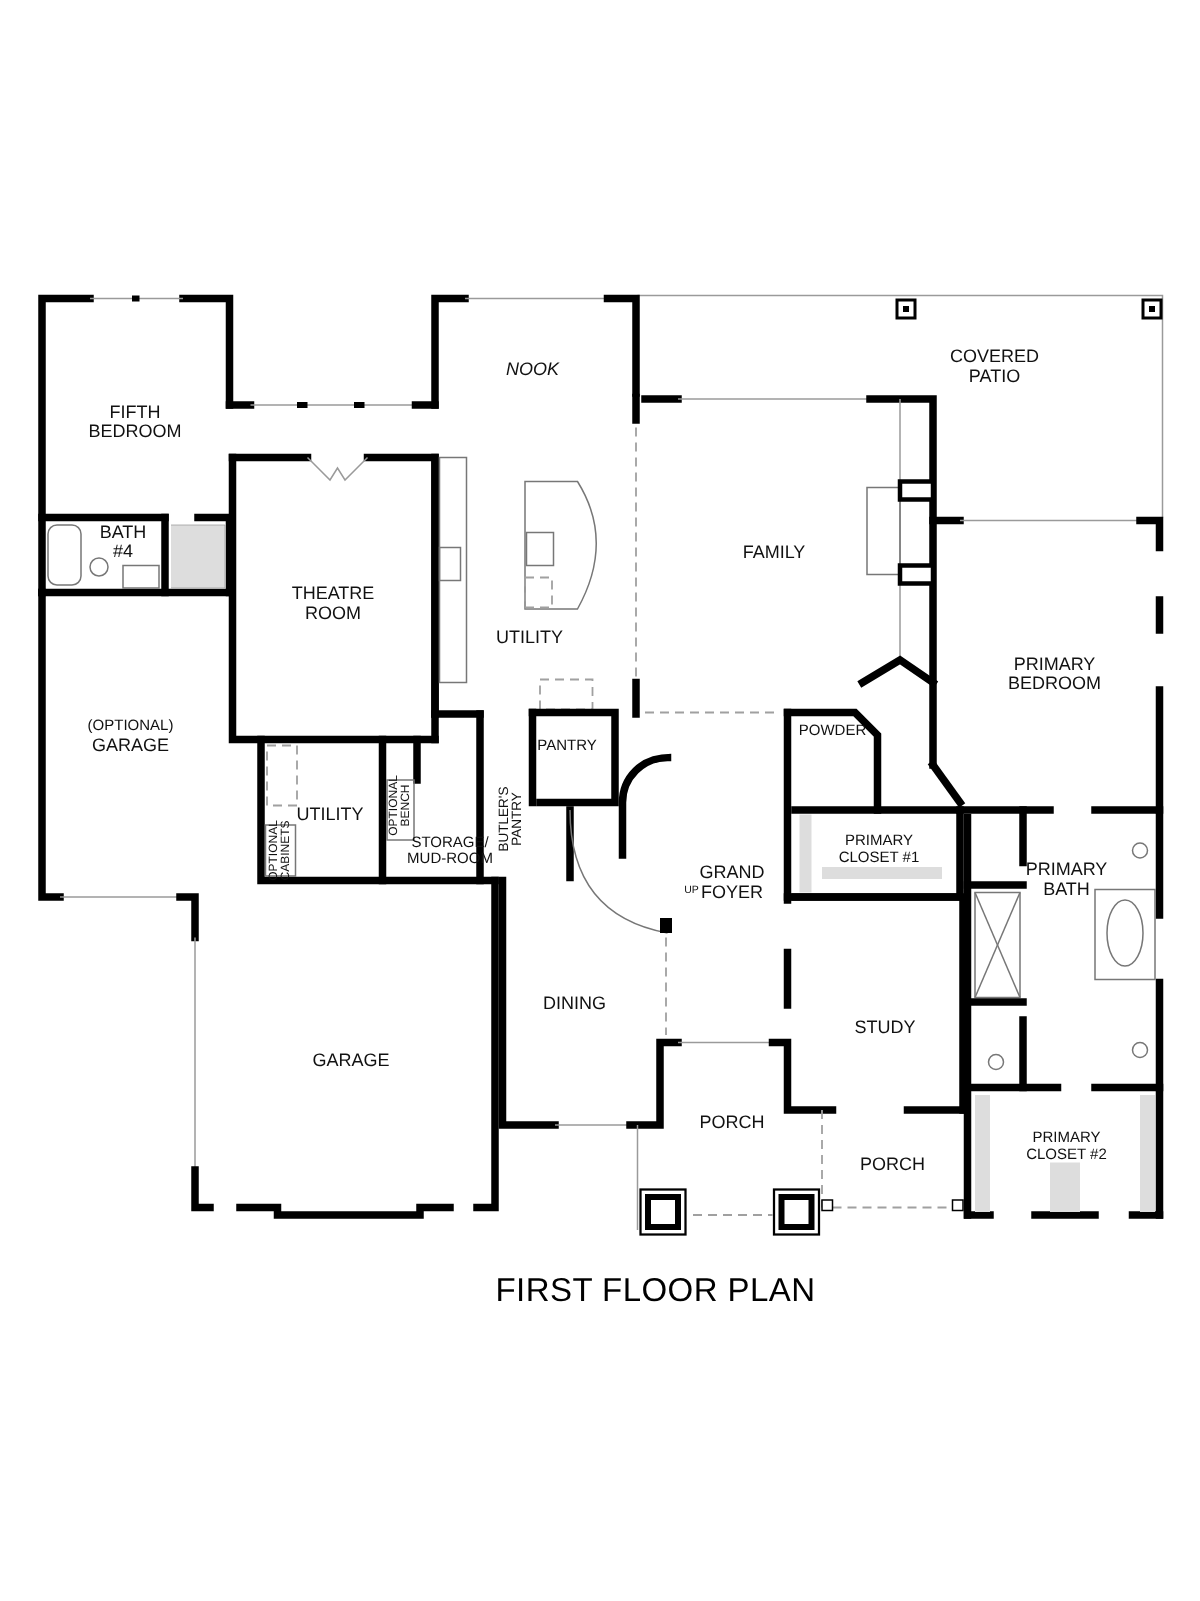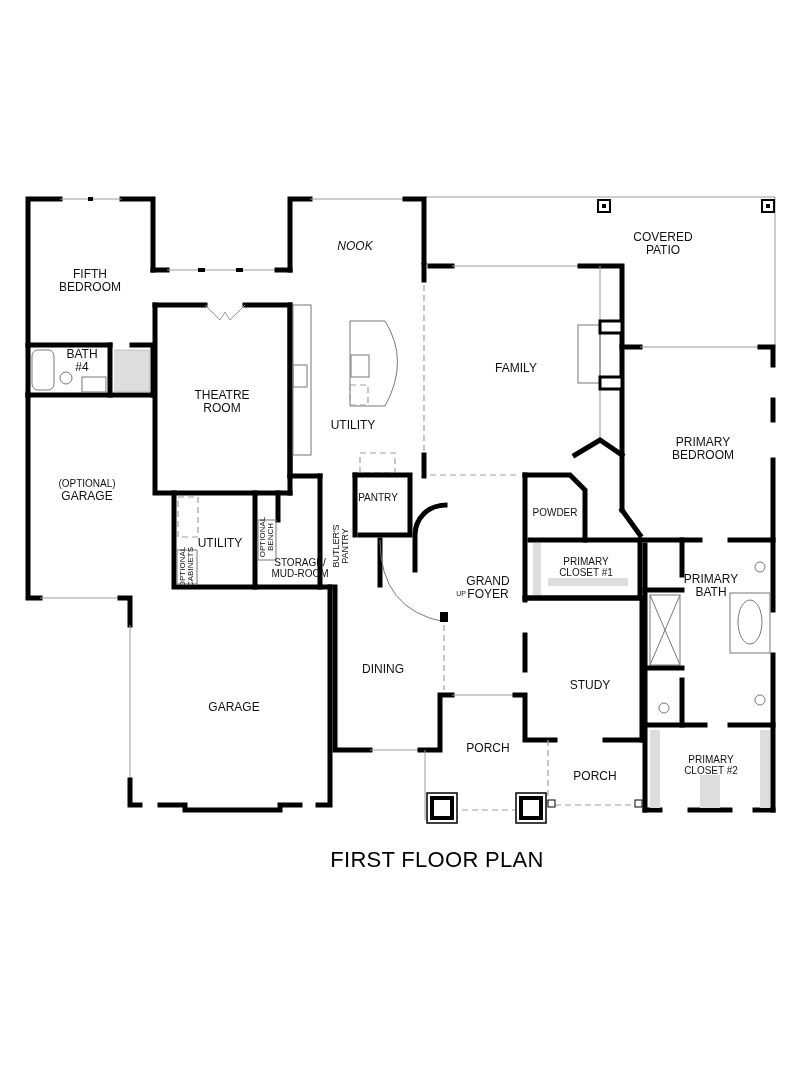--- a/index.html
+++ b/index.html
@@ -234,21 +234,21 @@
 </div>
 <div class="lbl sm" style="left:300px;top:556px;margin-top:12px;">
   <span>STORAGE/</span>
   <span>MUD-ROOM</span>
 </div>
 <div class="lbl vert" style="left:341px;top:546px;font-size:9px;">
   <span>BUTLER'S</span>
   <span>PANTRY</span>
 </div>
 <div class="lbl sm" style="left:378px;top:498px;">PANTRY</div>
-<div class="lbl sm" style="left:555px;top:513px;text-align:center;">POWDER</div>
+<div class="lbl sm" style="left:555px;top:488px;text-align:center;">POWDER</div>
 <div class="lbl md" style="left:488px;top:588px;">
   <span>GRAND</span>
   <span>FOYER</span>
 </div>
 <div class="lbl" style="left:461px;top:594px;font-size:7px;">UP</div>
 <div class="lbl sm" style="left:586px;top:567px;">
   <span>PRIMARY</span>
   <span>CLOSET #1</span>
 </div>
 <div class="lbl md" style="left:711px;top:586px;">

